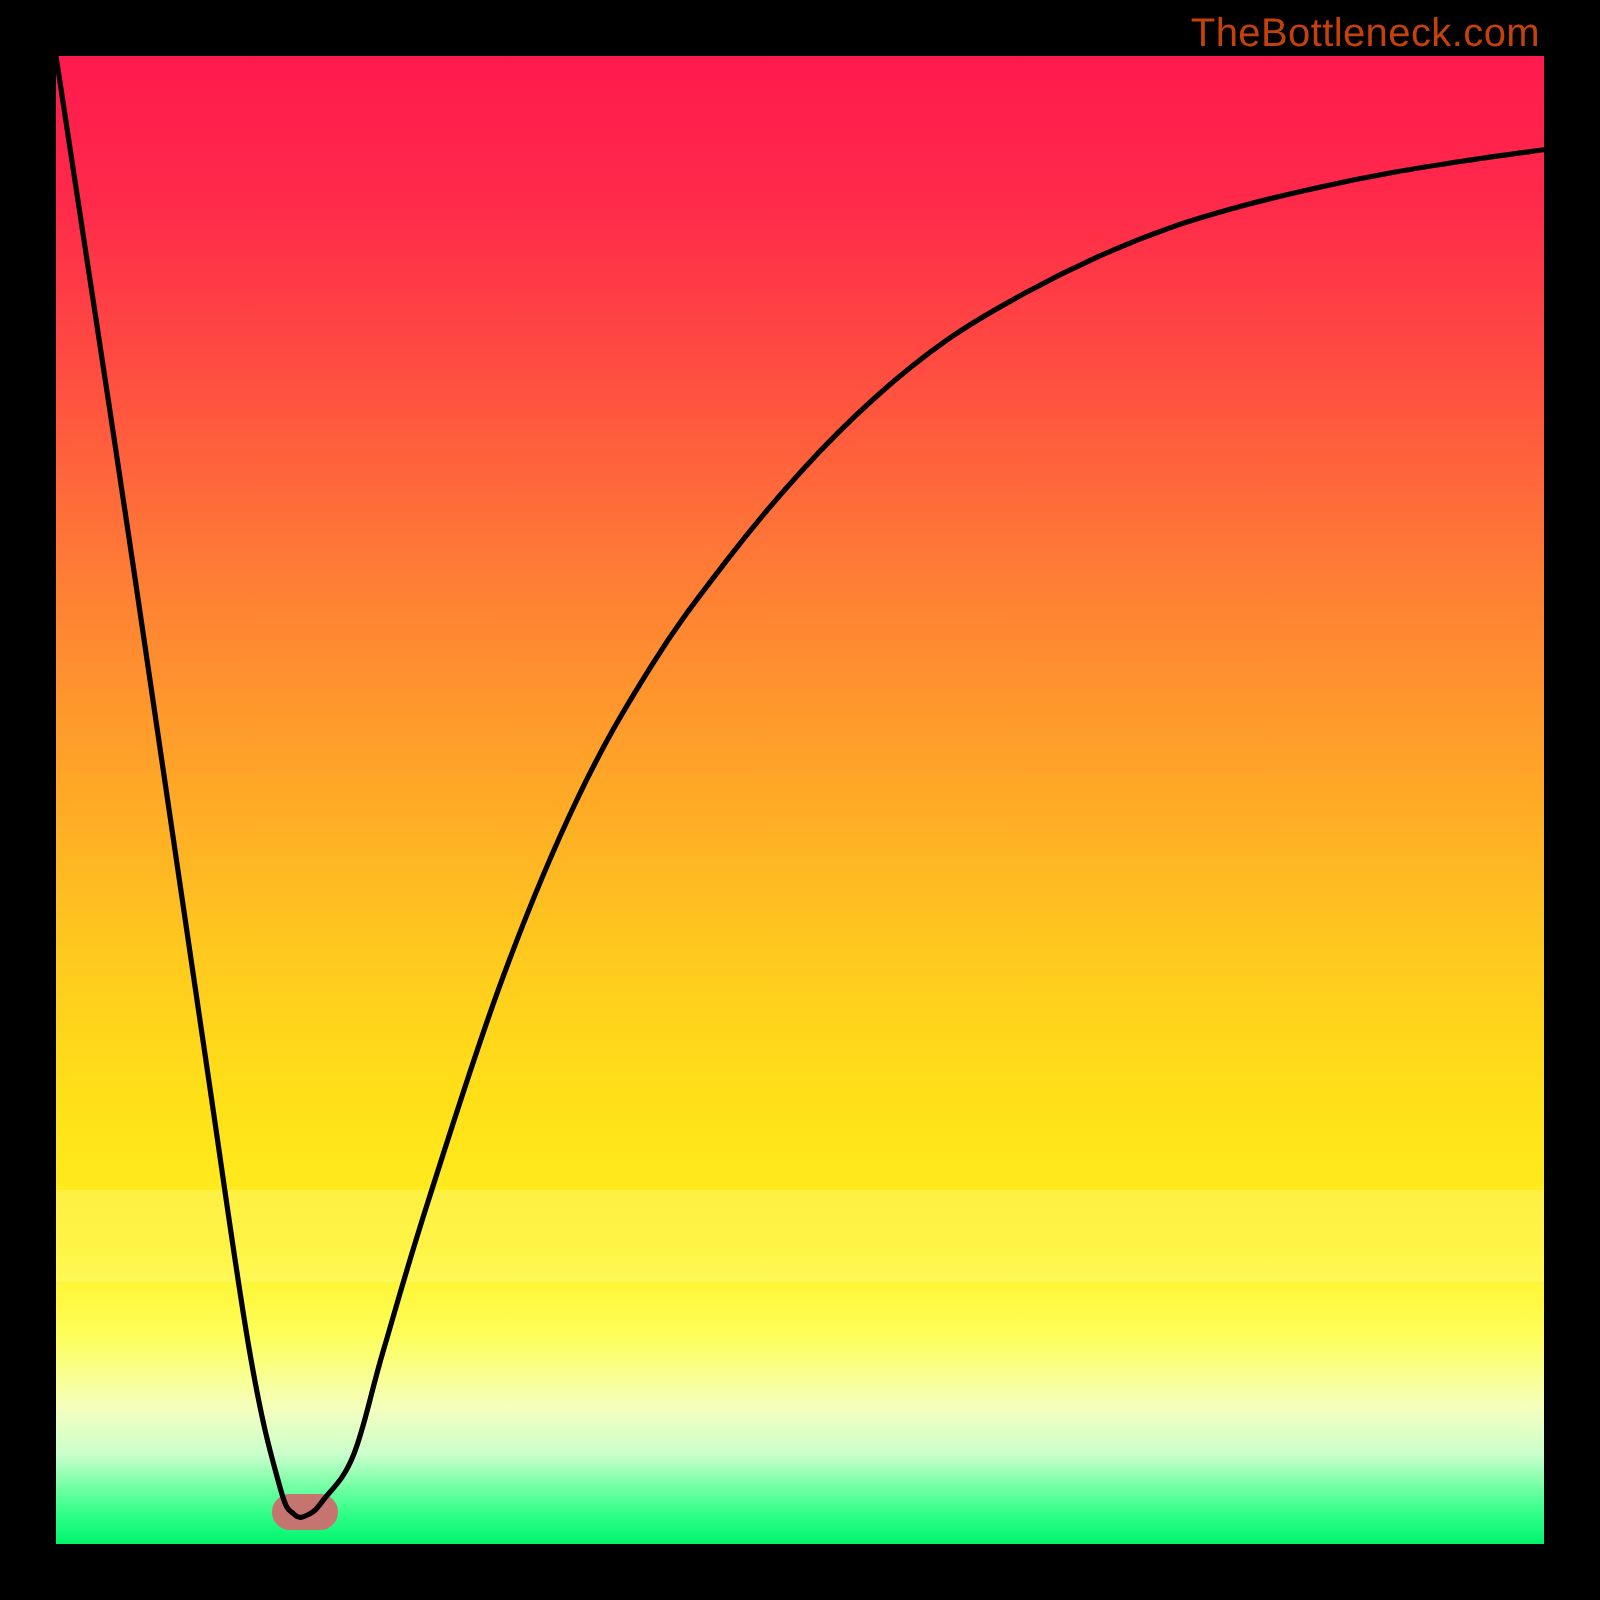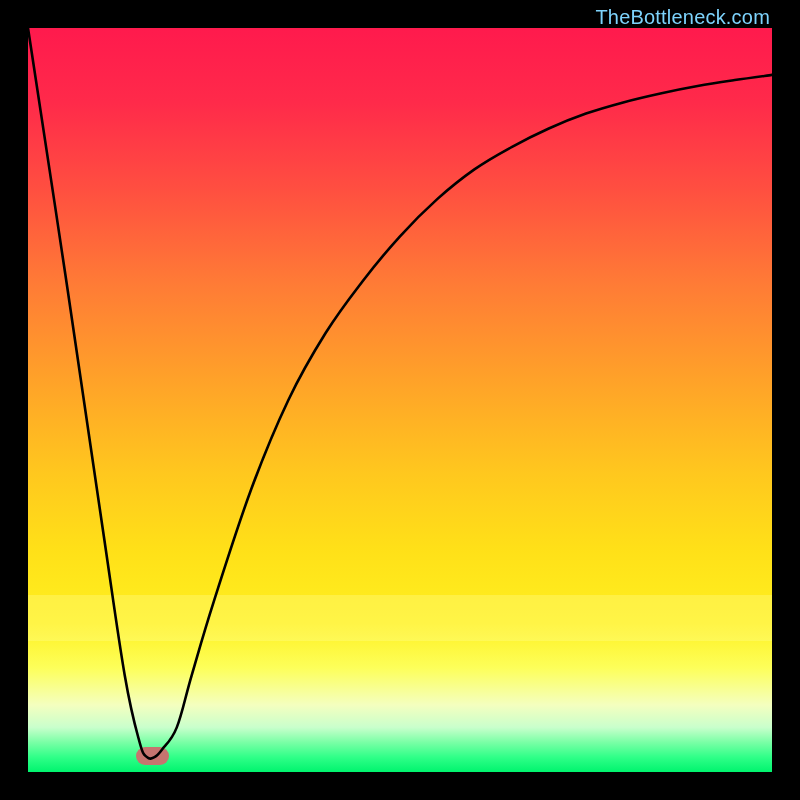--- a/index.html
+++ b/index.html
@@ -48,21 +48,21 @@
     width: 100%;
     height: 100%;
   }
   .watermark {
     position: absolute;
     top: 6px;
     right: 30px;
     font-family: Arial, Helvetica, sans-serif;
     font-size: 20px;
     font-weight: 500;
-    color: #7dd3fc;
+    color: #c2410c;
     letter-spacing: 0.2px;
   }
   .bump {
     position: absolute;
     background: #c6746f;
     border-radius: 12px;
   }
 </style>
 </head>
 <body>

